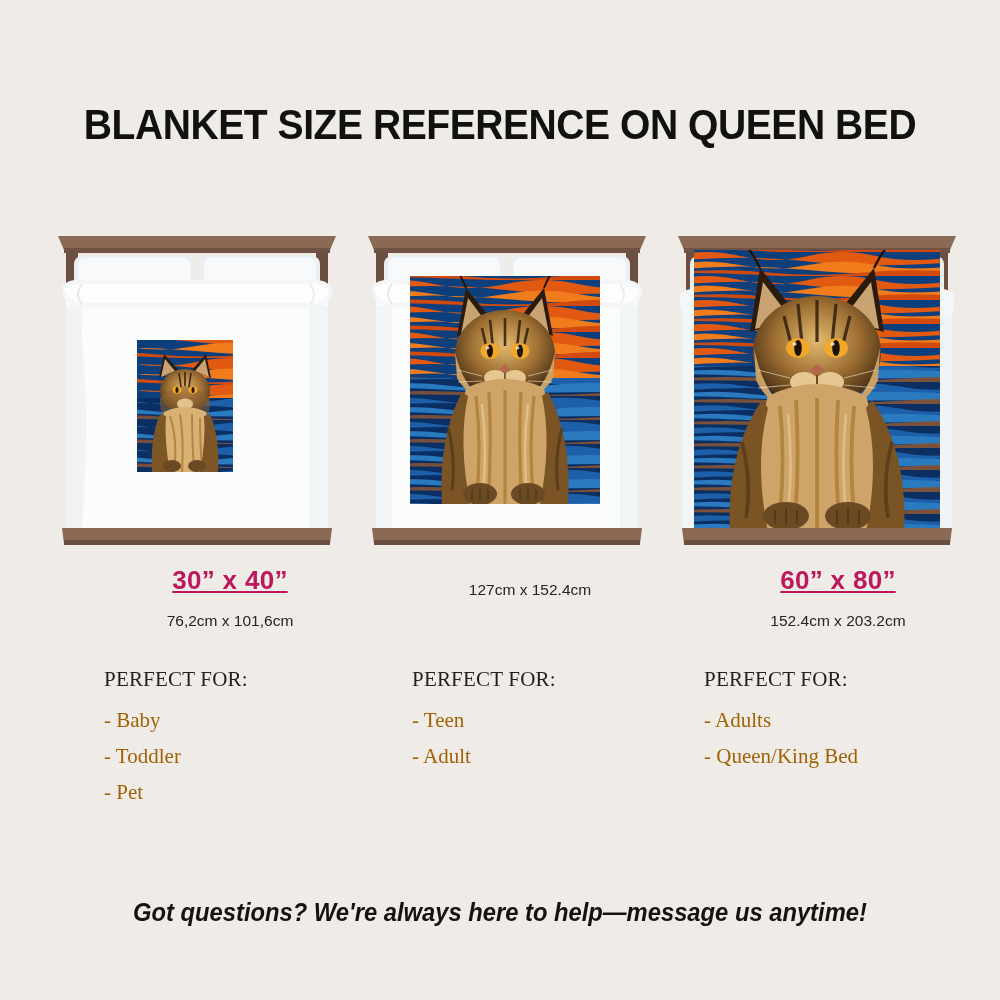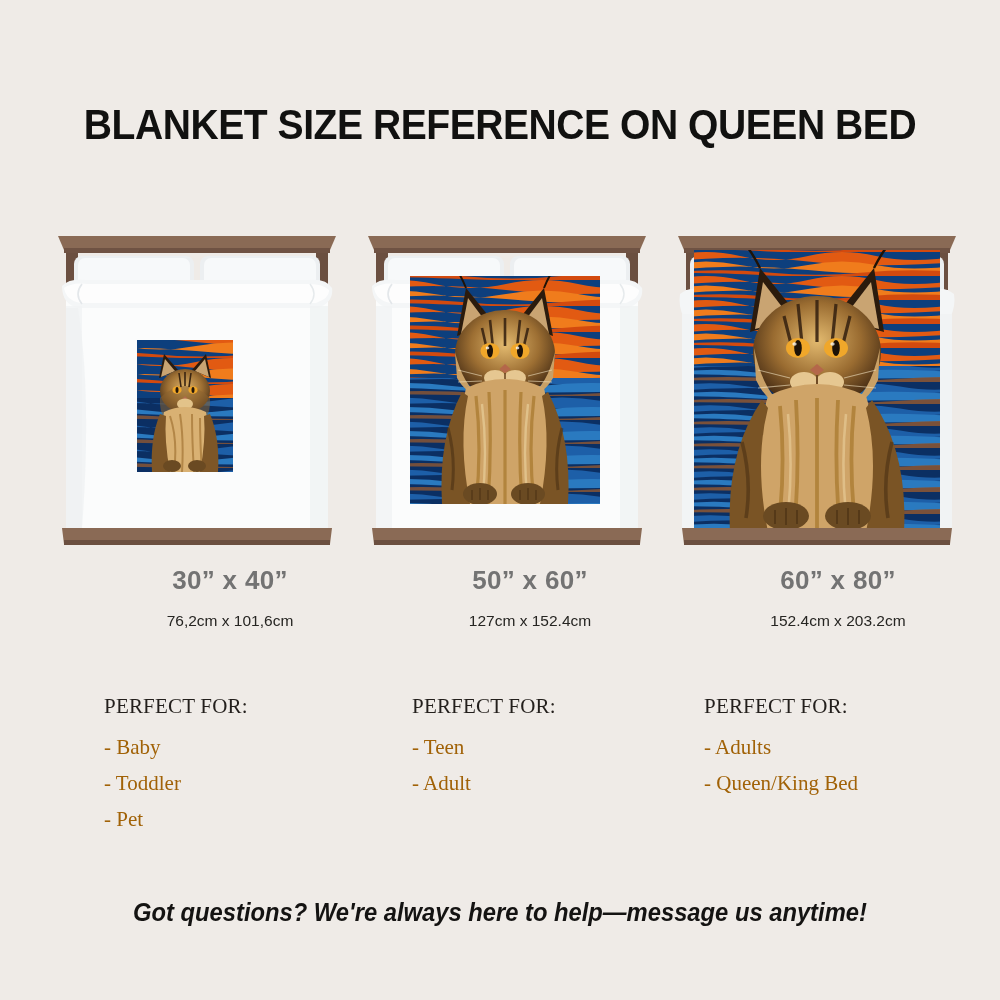--- a/index.html
+++ b/index.html
@@ -34,31 +34,32 @@
   .bed svg { display:block; width:100%; height:100%; }
 
   
   .sizes { position:absolute; left:0; top:565px; width:1000px; height:70px; }
   .size-col { position:absolute; top:0; width:300px; text-align:center; }
   .size-col.c1 { left:80px; }
   .size-col.c2 { left:380px; }
   .size-col.c3 { left:688px; }
   .size-in {
     font-family:"Liberation Sans",sans-serif;
-    font-weight:bold; font-size:26px; color:#737373;
+    font-weight:bold; font-size:26px; color:#be185d;
     letter-spacing:0.3px;
+    text-decoration:underline;
   }
   .size-cm {
     margin-top:16px;
     font-family:"Liberation Sans",sans-serif;
     font-size:15.5px; color:#262522; font-weight:400;
   }
 
   
-  .lists { position:absolute; left:0; top:694px; width:1000px; height:180px; }
+  .lists { position:absolute; left:0; top:667px; width:1000px; height:180px; }
   .list-col { position:absolute; top:0; width:300px; text-align:left; }
   .list-col.c1 { left:104px; }
   .list-col.c2 { left:412px; }
   .list-col.c3 { left:704px; }
   .list-head {
     font-family:"Liberation Serif","DejaVu Serif",serif;
     font-size:21px; color:#231f1c; letter-spacing:0.2px;
     margin-bottom:10px;
   }
   .list-item {
@@ -374,21 +375,20 @@
       </svg>
     </div>
   </div>
 
   <div class="sizes">
     <div class="size-col c1">
       <div class="size-in">30” x 40”</div>
       <div class="size-cm">76,2cm x 101,6cm</div>
     </div>
     <div class="size-col c2">
-      <div class="size-in">50” x 60”</div>
       <div class="size-cm">127cm x 152.4cm</div>
     </div>
     <div class="size-col c3">
       <div class="size-in">60” x 80”</div>
       <div class="size-cm">152.4cm x 203.2cm</div>
     </div>
   </div>
 
   <div class="lists">
     <div class="list-col c1">

